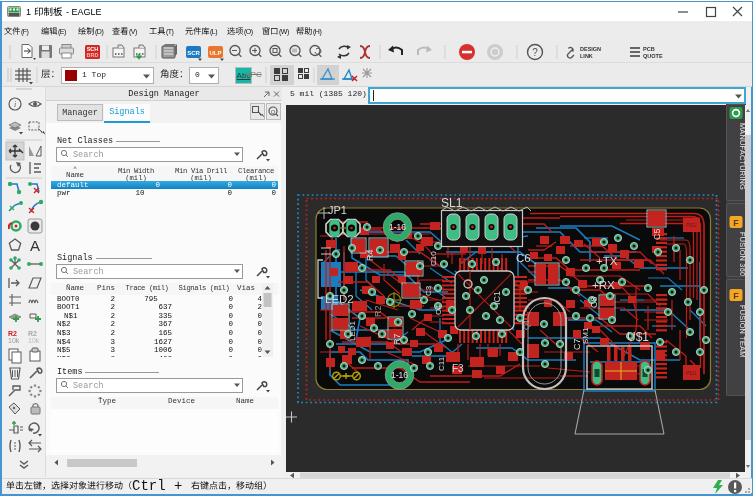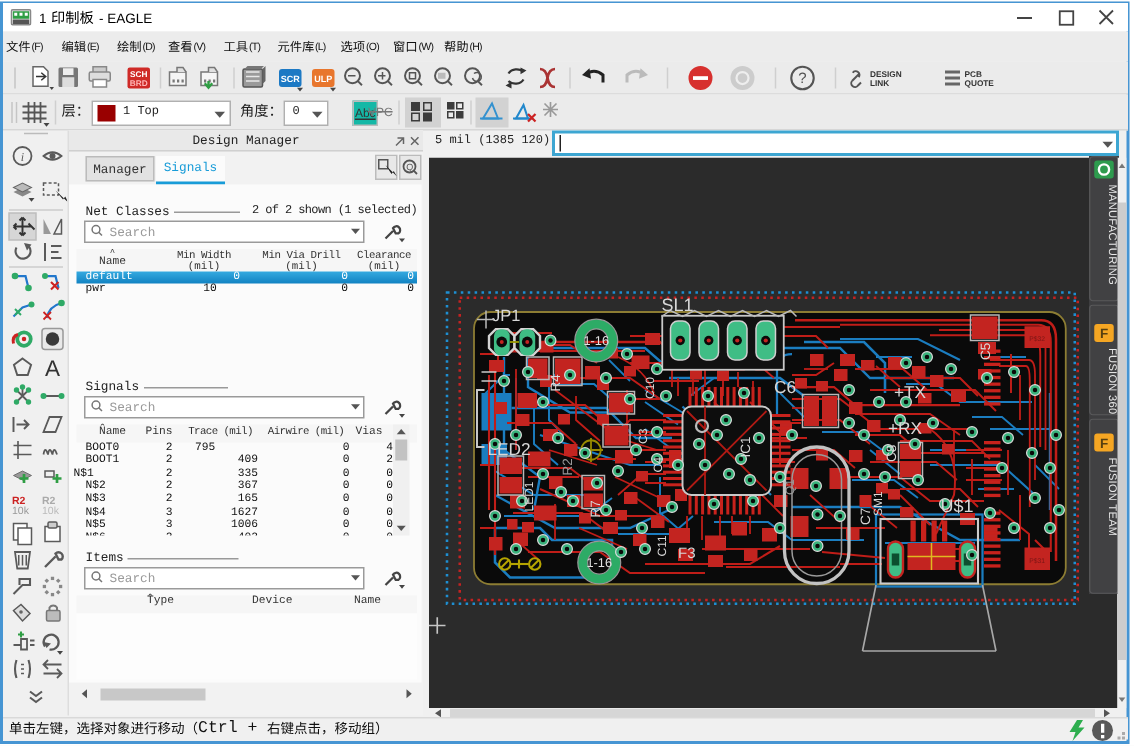--- a/index.html
+++ b/index.html
@@ -468,21 +468,20 @@
 <rect x="0.5" y="0.5" width="14" height="16" fill="#e8e8e8" stroke="#bbb"></rect>
 <rect x="2.5" y="3.5" width="6" height="6" fill="none" stroke="#555"></rect>
       <path d="M7 7 l4 6 1.5 -2 2 3.5 z" fill="#222"></path>
 <rect x="16.5" y="0.5" width="14" height="16" fill="#e8e8e8" stroke="#bbb"></rect>
 <circle cx="23" cy="8" r="4" fill="none" stroke="#555" stroke-width="1.2"></circle>
       <line x1="25.8" y1="10.8" x2="28" y2="13" stroke="#555" stroke-width="1.2"></line>
       <text x="23.2" y="10.5" font-size="6" text-anchor="middle" fill="#555">Q</text>
 </svg>
 <div class="a" style="left:46px;top:123px;width:235px;height:332px;background:#fbfbfb"></div>
 <div class="a mono" style="left:57px;top:136px;font-size:8.5px;color:#222">Net Classes</div>
-    <div class="a mono" style="left:100px;top:136px;width:178px;font-size:8px;letter-spacing:-0.4px;color:#222;text-align:right">2 of 2 shown (1 selected)</div>
     <div class="a" style="left:116px;top:141px;width:44px;height:1px;background:#999"></div>
 <div class="a" style="left:56px;top:147px;width:187px;height:15px;background:#fff;border:1px solid #9a9a9a"></div>
     <svg class="a" style="left:60px;top:149px" width="10" height="10">
       <circle cx="4" cy="4" r="2.6" fill="none" stroke="#777"></circle>
       <line x1="5.8" y1="5.8" x2="8" y2="8" stroke="#777"></line>
     </svg>
     <div class="a mono" style="left:73px;top:150px;font-size:8.5px;color:#999">Search</div>
     <svg class="a" style="left:233px;top:151px" width="8" height="7">
       <path d="M1 1.5 l3 3.5 3-3.5z" fill="#555"></path>
     </svg>
@@ -520,33 +519,33 @@
       <path d="M1 1.5 l3 3.5 3-3.5z" fill="#555"></path>
     </svg>
     <svg class="a" style="left:254px;top:265px" width="18" height="14">
       <path d="M3 11 l5 -5 m0 -2 a2.6 2.6 0 1 1 3.6 3.6 l-1.8 0 z" fill="none" stroke="#444" stroke-width="1.5"></path>
       <path d="M12 11 l4 0 -2 2.5 z" fill="#444"></path>
     </svg>
 <div class="a" style="left:51px;top:283px;width:227px;height:12px;background:#f6f6f6"></div>
 <div class="a mono" style="left:60px;top:284px;width:30px;text-align:center;font-size:7.5px;color:#333;white-space:nowrap">N̂ame</div>
 <div class="a mono" style="left:94px;top:284px;width:24px;text-align:center;font-size:7.5px;color:#333;white-space:nowrap">Pins</div>
 <div class="a mono" style="left:124px;top:284px;width:46px;text-align:center;font-size:7.2px;color:#333;letter-spacing:-0.4px;white-space:nowrap">Trace (mil)</div>
-<div class="a mono" style="left:176px;top:284px;width:56px;text-align:center;font-size:7.2px;color:#333;letter-spacing:-0.4px;white-space:nowrap">Airwire (mil)</div>
+<div class="a mono" style="left:176px;top:284px;width:56px;text-align:center;font-size:7.2px;color:#333;letter-spacing:-0.4px;white-space:nowrap">Signals (mil)</div>
 <div class="a mono" style="left:234px;top:284px;width:24px;text-align:center;font-size:7.5px;color:#333;white-space:nowrap">Vias</div>
 <div class="a mono" style="left:57px;top:295px;font-size:7.5px;color:#111">BOOT0</div>
     <div class="a mono" style="left:85px;top:295px;width:30px;text-align:right;font-size:7.5px;color:#111">2</div>
-    <div class="a mono" style="left:130px;top:295px;width:42px;text-align:left;font-size:7.5px;color:#111">795</div>
+    <div class="a mono" style="left:130px;top:295px;width:42px;text-align:center;font-size:7.5px;color:#111">795</div>
     <div class="a mono" style="left:195px;top:295px;width:38px;text-align:right;font-size:7.5px;color:#111">0</div>
     <div class="a mono" style="left:240px;top:295px;width:22px;text-align:right;font-size:7.5px;color:#111">4</div>
     <div class="a mono" style="left:57px;top:303px;font-size:7.5px;color:#111">BOOT1</div>
     <div class="a mono" style="left:85px;top:303px;width:30px;text-align:right;font-size:7.5px;color:#111">2</div>
-    <div class="a mono" style="left:130px;top:303px;width:42px;text-align:right;font-size:7.5px;color:#111">409</div>
+    <div class="a mono" style="left:130px;top:303px;width:42px;text-align:right;font-size:7.5px;color:#111">637</div>
     <div class="a mono" style="left:195px;top:303px;width:38px;text-align:right;font-size:7.5px;color:#111">0</div>
     <div class="a mono" style="left:240px;top:303px;width:22px;text-align:right;font-size:7.5px;color:#111">2</div>
-    <div class="a mono" style="left:49px;top:312px;font-size:7.5px;color:#111">N$1</div>
+    <div class="a mono" style="left:64px;top:312px;font-size:7.5px;color:#111">N$1</div>
     <div class="a mono" style="left:85px;top:312px;width:30px;text-align:right;font-size:7.5px;color:#111">2</div>
     <div class="a mono" style="left:130px;top:312px;width:42px;text-align:right;font-size:7.5px;color:#111">335</div>
     <div class="a mono" style="left:195px;top:312px;width:38px;text-align:right;font-size:7.5px;color:#111">0</div>
     <div class="a mono" style="left:240px;top:312px;width:22px;text-align:right;font-size:7.5px;color:#111">0</div>
     <div class="a mono" style="left:57px;top:320px;font-size:7.5px;color:#111">N$2</div>
     <div class="a mono" style="left:85px;top:320px;width:30px;text-align:right;font-size:7.5px;color:#111">2</div>
     <div class="a mono" style="left:130px;top:320px;width:42px;text-align:right;font-size:7.5px;color:#111">367</div>
     <div class="a mono" style="left:195px;top:320px;width:38px;text-align:right;font-size:7.5px;color:#111">0</div>
     <div class="a mono" style="left:240px;top:320px;width:22px;text-align:right;font-size:7.5px;color:#111">0</div>
     <div class="a mono" style="left:57px;top:329px;font-size:7.5px;color:#111">N$3</div>
@@ -1482,21 +1481,21 @@
         <path transform="translate(45.00,7.74) scale(0.00900,-0.00900)" d="M61 765C119 716 187 646 216 597L278 644C246 692 177 760 118 806ZM446 810C422 721 380 633 326 574C344 565 376 545 390 534C413 562 435 597 455 636H603V490H320V423H501C484 292 443 197 293 144C309 130 331 102 339 83C507 149 557 264 576 423H679V191C679 115 696 93 771 93C786 93 854 93 869 93C932 93 952 125 959 252C938 257 907 268 893 282C890 177 886 163 861 163C847 163 792 163 782 163C756 163 753 166 753 191V423H951V490H678V636H909V701H678V836H603V701H485C498 731 509 763 518 795ZM251 456H56V386H179V83C136 63 90 27 45 -15L95 -80C152 -18 206 34 243 34C265 34 296 5 335 -19C401 -58 484 -68 600 -68C698 -68 867 -63 945 -58C946 -36 958 1 966 20C867 10 715 3 601 3C495 3 411 9 349 46C301 74 278 98 251 100Z"></path>
         <path transform="translate(54.00,7.74) scale(0.00900,-0.00900)" d="M177 839V639H46V569H177V356C124 340 75 326 36 315L55 242L177 281V12C177 -1 172 -5 160 -6C148 -6 109 -7 66 -5C76 -26 85 -57 88 -76C152 -76 191 -75 216 -62C241 -50 250 -29 250 12V305L366 343L356 412L250 379V569H369V639H250V839ZM804 719C768 667 719 621 662 581C610 621 566 667 532 719ZM396 787V719H460C497 652 546 594 604 544C526 497 438 462 353 441C367 426 385 398 393 380C484 407 577 447 660 500C738 446 829 405 928 379C938 399 959 427 974 442C880 462 794 496 720 542C799 602 866 677 909 765L864 790L851 787ZM620 412V324H417V256H620V153H366V85H620V-82H695V85H957V153H695V256H885V324H695V412Z"></path>
         <path transform="translate(63.00,7.74) scale(0.00900,-0.00900)" d="M502 394C549 323 594 228 610 168L676 201C660 261 612 353 563 422ZM91 453C152 398 217 333 275 267C215 139 136 42 45 -17C63 -32 86 -60 98 -78C190 -12 268 80 329 203C374 147 411 94 435 49L495 104C466 156 419 218 364 281C410 396 443 533 460 695L411 709L398 706H70V635H378C363 527 339 430 307 344C254 399 198 453 144 500ZM765 840V599H482V527H765V22C765 4 758 -1 741 -2C724 -2 668 -3 605 0C615 -23 626 -58 630 -79C715 -79 766 -77 796 -64C827 -51 839 -28 839 22V527H959V599H839V840Z"></path>
         <path transform="translate(72.00,7.74) scale(0.00900,-0.00900)" d="M341 844C286 762 185 663 52 590C68 580 91 555 102 538C122 550 141 562 160 575V411H328C253 365 163 332 65 310C77 296 96 268 103 254C202 282 294 319 373 370C398 353 421 336 441 318C357 259 213 203 98 177C112 164 130 140 140 124C251 154 389 214 479 280C495 262 509 244 520 226C418 143 234 66 84 30C99 17 119 -9 129 -27C266 13 434 88 546 173C573 101 560 39 520 13C500 -1 476 -3 450 -3C427 -3 391 -3 355 1C366 -18 374 -48 375 -68C408 -69 439 -70 463 -70C505 -70 534 -64 569 -40C636 2 654 104 605 211L660 237C703 143 785 30 903 -29C913 -8 936 21 953 36C840 83 761 181 719 268C769 294 819 323 861 351L801 396C744 354 653 299 578 261C544 313 494 364 425 407L430 411H849V636H582C611 669 640 708 660 743L609 777L597 773H377C393 791 407 810 420 828ZM324 713H554C536 686 514 658 492 636H241C271 661 299 687 324 713ZM231 578H495C472 537 442 501 407 470H231ZM566 578H775V470H492C521 502 545 538 566 578Z"></path>
         <path transform="translate(81.00,7.74) scale(0.00900,-0.00900)" d="M81 778C136 728 203 655 234 609L292 657C259 701 190 770 135 819ZM720 819V658H555V819H481V658H339V586H481V469L479 407H333V335H471C456 259 423 185 348 128C364 117 392 89 402 74C491 142 530 239 545 335H720V80H795V335H944V407H795V586H924V658H795V819ZM555 586H720V407H553L555 468ZM262 478H50V408H188V121C143 104 91 60 38 2L88 -66C140 2 189 61 223 61C245 61 277 28 319 2C388 -42 472 -53 596 -53C691 -53 871 -47 942 -43C943 -21 955 15 964 35C867 24 716 16 598 16C485 16 401 23 335 64C302 85 281 104 262 115Z"></path>
         <path transform="translate(90.00,7.74) scale(0.00900,-0.00900)" d="M435 780V708H927V780ZM267 841C216 768 119 679 35 622C48 608 69 579 79 562C169 626 272 724 339 811ZM391 504V432H728V17C728 1 721 -4 702 -5C684 -6 616 -6 545 -3C556 -25 567 -56 570 -77C668 -77 725 -77 759 -66C792 -53 804 -30 804 16V432H955V504ZM307 626C238 512 128 396 25 322C40 307 67 274 78 259C115 289 154 325 192 364V-83H266V446C308 496 346 548 378 600Z"></path>
         <path transform="translate(99.00,7.74) scale(0.00900,-0.00900)" d="M340 831C273 800 157 771 57 752C66 735 76 710 79 694C117 700 158 707 199 716V553H47V483H184C149 369 89 238 33 166C45 148 63 118 71 97C117 160 163 262 199 365V-81H269V380C298 335 333 277 347 247L391 307C373 332 294 432 269 460V483H392V553H269V733C312 744 353 757 387 771ZM511 589C544 569 581 541 608 516C539 478 461 450 383 432C396 417 414 392 422 374C622 427 816 534 902 723L854 747L841 744H653C676 771 697 798 715 825L638 840C593 766 504 681 380 620C396 610 419 585 431 569C492 602 544 640 589 680H798C766 631 721 589 669 553C640 578 600 607 566 626ZM559 194C598 169 642 133 673 103C582 41 473 0 361 -22C374 -38 392 -65 400 -84C647 -26 870 103 958 366L909 388L896 385H722C743 410 760 436 776 462L699 477C649 387 545 285 394 215C411 204 432 179 443 163C532 208 605 262 664 320H861C829 252 784 194 729 146C698 176 654 209 615 232Z"></path>
         <path transform="translate(108.00,7.74) scale(0.00900,-0.00900)" d="M89 758V691H476V758ZM653 823C653 752 653 680 650 609H507V537H647C635 309 595 100 458 -25C478 -36 504 -61 517 -79C664 61 707 289 721 537H870C859 182 846 49 819 19C809 7 798 4 780 4C759 4 706 4 650 10C663 -12 671 -43 673 -64C726 -68 781 -68 812 -65C844 -62 864 -53 884 -27C919 17 931 159 945 571C945 582 945 609 945 609H724C726 680 727 752 727 823ZM89 44 90 45V43C113 57 149 68 427 131L446 64L512 86C493 156 448 275 410 365L348 348C368 301 388 246 406 194L168 144C207 234 245 346 270 451H494V520H54V451H193C167 334 125 216 111 183C94 145 81 118 65 113C74 95 85 59 89 44Z"></path>
         <path transform="translate(117.00,7.74) scale(0.00900,-0.00900)" d="M695 380C695 185 774 26 894 -96L954 -65C839 54 768 202 768 380C768 558 839 706 954 825L894 856C774 734 695 575 695 380Z"></path>
       </svg>
-      <span style="font-family:'Liberation Mono',monospace;font-size:11px">Ctrl +&nbsp;</span>
+      <span style="font-family:'Liberation Mono',monospace;font-size:14px">Ctrl +&nbsp;</span>
       <svg width="82" height="10" style="vertical-align:top" fill="#111">
         <path transform="translate(0.00,7.74) scale(0.00900,-0.00900)" d="M412 840C399 778 382 715 361 653H65V580H334C270 420 174 274 31 177C47 162 70 135 82 117C155 169 216 232 268 303V-81H343V-25H788V-76H866V386H323C359 447 390 512 416 580H939V653H442C460 710 476 767 490 825ZM343 48V313H788V48Z"></path>
         <path transform="translate(9.00,7.74) scale(0.00900,-0.00900)" d="M51 346V278H165V83C165 36 132 1 115 -12C128 -25 148 -52 156 -68C170 -49 194 -31 350 78C342 90 332 116 327 135L229 69V278H340V346H229V482H330V548H92C116 581 138 618 158 659H334V728H188C201 760 213 793 222 826L156 843C129 742 82 645 26 580C40 566 62 534 70 520L89 544V482H165V346ZM578 761V706H697V626H553V568H697V487H578V431H697V355H575V296H697V214H550V155H697V32H757V155H942V214H757V296H920V355H757V431H904V568H965V626H904V761H757V837H697V761ZM757 568H848V487H757ZM757 626V706H848V626ZM367 408C367 413 374 419 382 425H488C480 344 467 273 449 212C434 247 420 287 409 334L358 313C376 243 398 185 423 138C390 60 345 4 289 -32C302 -46 318 -69 327 -85C383 -46 428 6 463 76C552 -39 673 -66 811 -66H942C946 -48 955 -18 965 -1C932 -2 839 -2 815 -2C689 -2 572 23 490 139C522 229 543 342 552 485L515 490L504 489H441C483 566 525 665 559 764L517 792L497 782H353V712H473C444 626 406 546 392 522C376 491 353 464 336 460C346 447 361 421 367 408Z"></path>
         <path transform="translate(18.00,7.74) scale(0.00900,-0.00900)" d="M237 465H760V286H237ZM340 128C353 63 361 -21 361 -71L437 -61C436 -13 426 70 411 134ZM547 127C576 65 606 -19 617 -69L690 -50C678 0 646 81 615 142ZM751 135C801 72 857 -17 880 -72L951 -42C926 13 868 98 818 161ZM177 155C146 81 95 0 42 -46L110 -79C165 -26 216 58 248 136ZM166 536V216H835V536H530V663H910V734H530V840H455V536Z"></path>
         <path transform="translate(27.00,7.74) scale(0.00900,-0.00900)" d="M148 301V-23H775V-80H852V301H775V50H542V378H937V453H542V610H868V685H542V839H464V685H139V610H464V453H65V378H464V50H227V301Z"></path>
         <path transform="translate(36.00,7.74) scale(0.00900,-0.00900)" d="M157 -107C262 -70 330 12 330 120C330 190 300 235 245 235C204 235 169 210 169 163C169 116 203 92 244 92L261 94C256 25 212 -22 135 -54Z"></path>
         <path transform="translate(45.00,7.74) scale(0.00900,-0.00900)" d="M340 831C273 800 157 771 57 752C66 735 76 710 79 694C117 700 158 707 199 716V553H47V483H184C149 369 89 238 33 166C45 148 63 118 71 97C117 160 163 262 199 365V-81H269V380C298 335 333 277 347 247L391 307C373 332 294 432 269 460V483H392V553H269V733C312 744 353 757 387 771ZM511 589C544 569 581 541 608 516C539 478 461 450 383 432C396 417 414 392 422 374C622 427 816 534 902 723L854 747L841 744H653C676 771 697 798 715 825L638 840C593 766 504 681 380 620C396 610 419 585 431 569C492 602 544 640 589 680H798C766 631 721 589 669 553C640 578 600 607 566 626ZM559 194C598 169 642 133 673 103C582 41 473 0 361 -22C374 -38 392 -65 400 -84C647 -26 870 103 958 366L909 388L896 385H722C743 410 760 436 776 462L699 477C649 387 545 285 394 215C411 204 432 179 443 163C532 208 605 262 664 320H861C829 252 784 194 729 146C698 176 654 209 615 232Z"></path>
         <path transform="translate(54.00,7.74) scale(0.00900,-0.00900)" d="M89 758V691H476V758ZM653 823C653 752 653 680 650 609H507V537H647C635 309 595 100 458 -25C478 -36 504 -61 517 -79C664 61 707 289 721 537H870C859 182 846 49 819 19C809 7 798 4 780 4C759 4 706 4 650 10C663 -12 671 -43 673 -64C726 -68 781 -68 812 -65C844 -62 864 -53 884 -27C919 17 931 159 945 571C945 582 945 609 945 609H724C726 680 727 752 727 823ZM89 44 90 45V43C113 57 149 68 427 131L446 64L512 86C493 156 448 275 410 365L348 348C368 301 388 246 406 194L168 144C207 234 245 346 270 451H494V520H54V451H193C167 334 125 216 111 183C94 145 81 118 65 113C74 95 85 59 89 44Z"></path>
         <path transform="translate(63.00,7.74) scale(0.00900,-0.00900)" d="M48 58 63 -14C157 10 282 42 401 73L394 137C266 106 134 76 48 58ZM481 790V11H380V-58H959V11H872V790ZM553 11V207H798V11ZM553 466H798V274H553ZM553 535V721H798V535ZM66 423C81 430 105 437 242 454C194 388 150 335 130 315C97 278 71 253 49 249C58 231 69 197 73 182C94 194 129 204 401 259C400 274 400 302 402 321L182 281C265 370 346 480 415 591L355 628C334 591 311 555 288 520L143 504C207 590 269 701 318 809L250 840C205 719 126 588 102 555C79 521 60 497 42 493C50 473 62 438 66 423Z"></path>
         <path transform="translate(72.00,7.74) scale(0.00900,-0.00900)" d="M305 380C305 575 226 734 106 856L46 825C161 706 232 558 232 380C232 202 161 54 46 -65L106 -96C226 26 305 185 305 380Z"></path>

